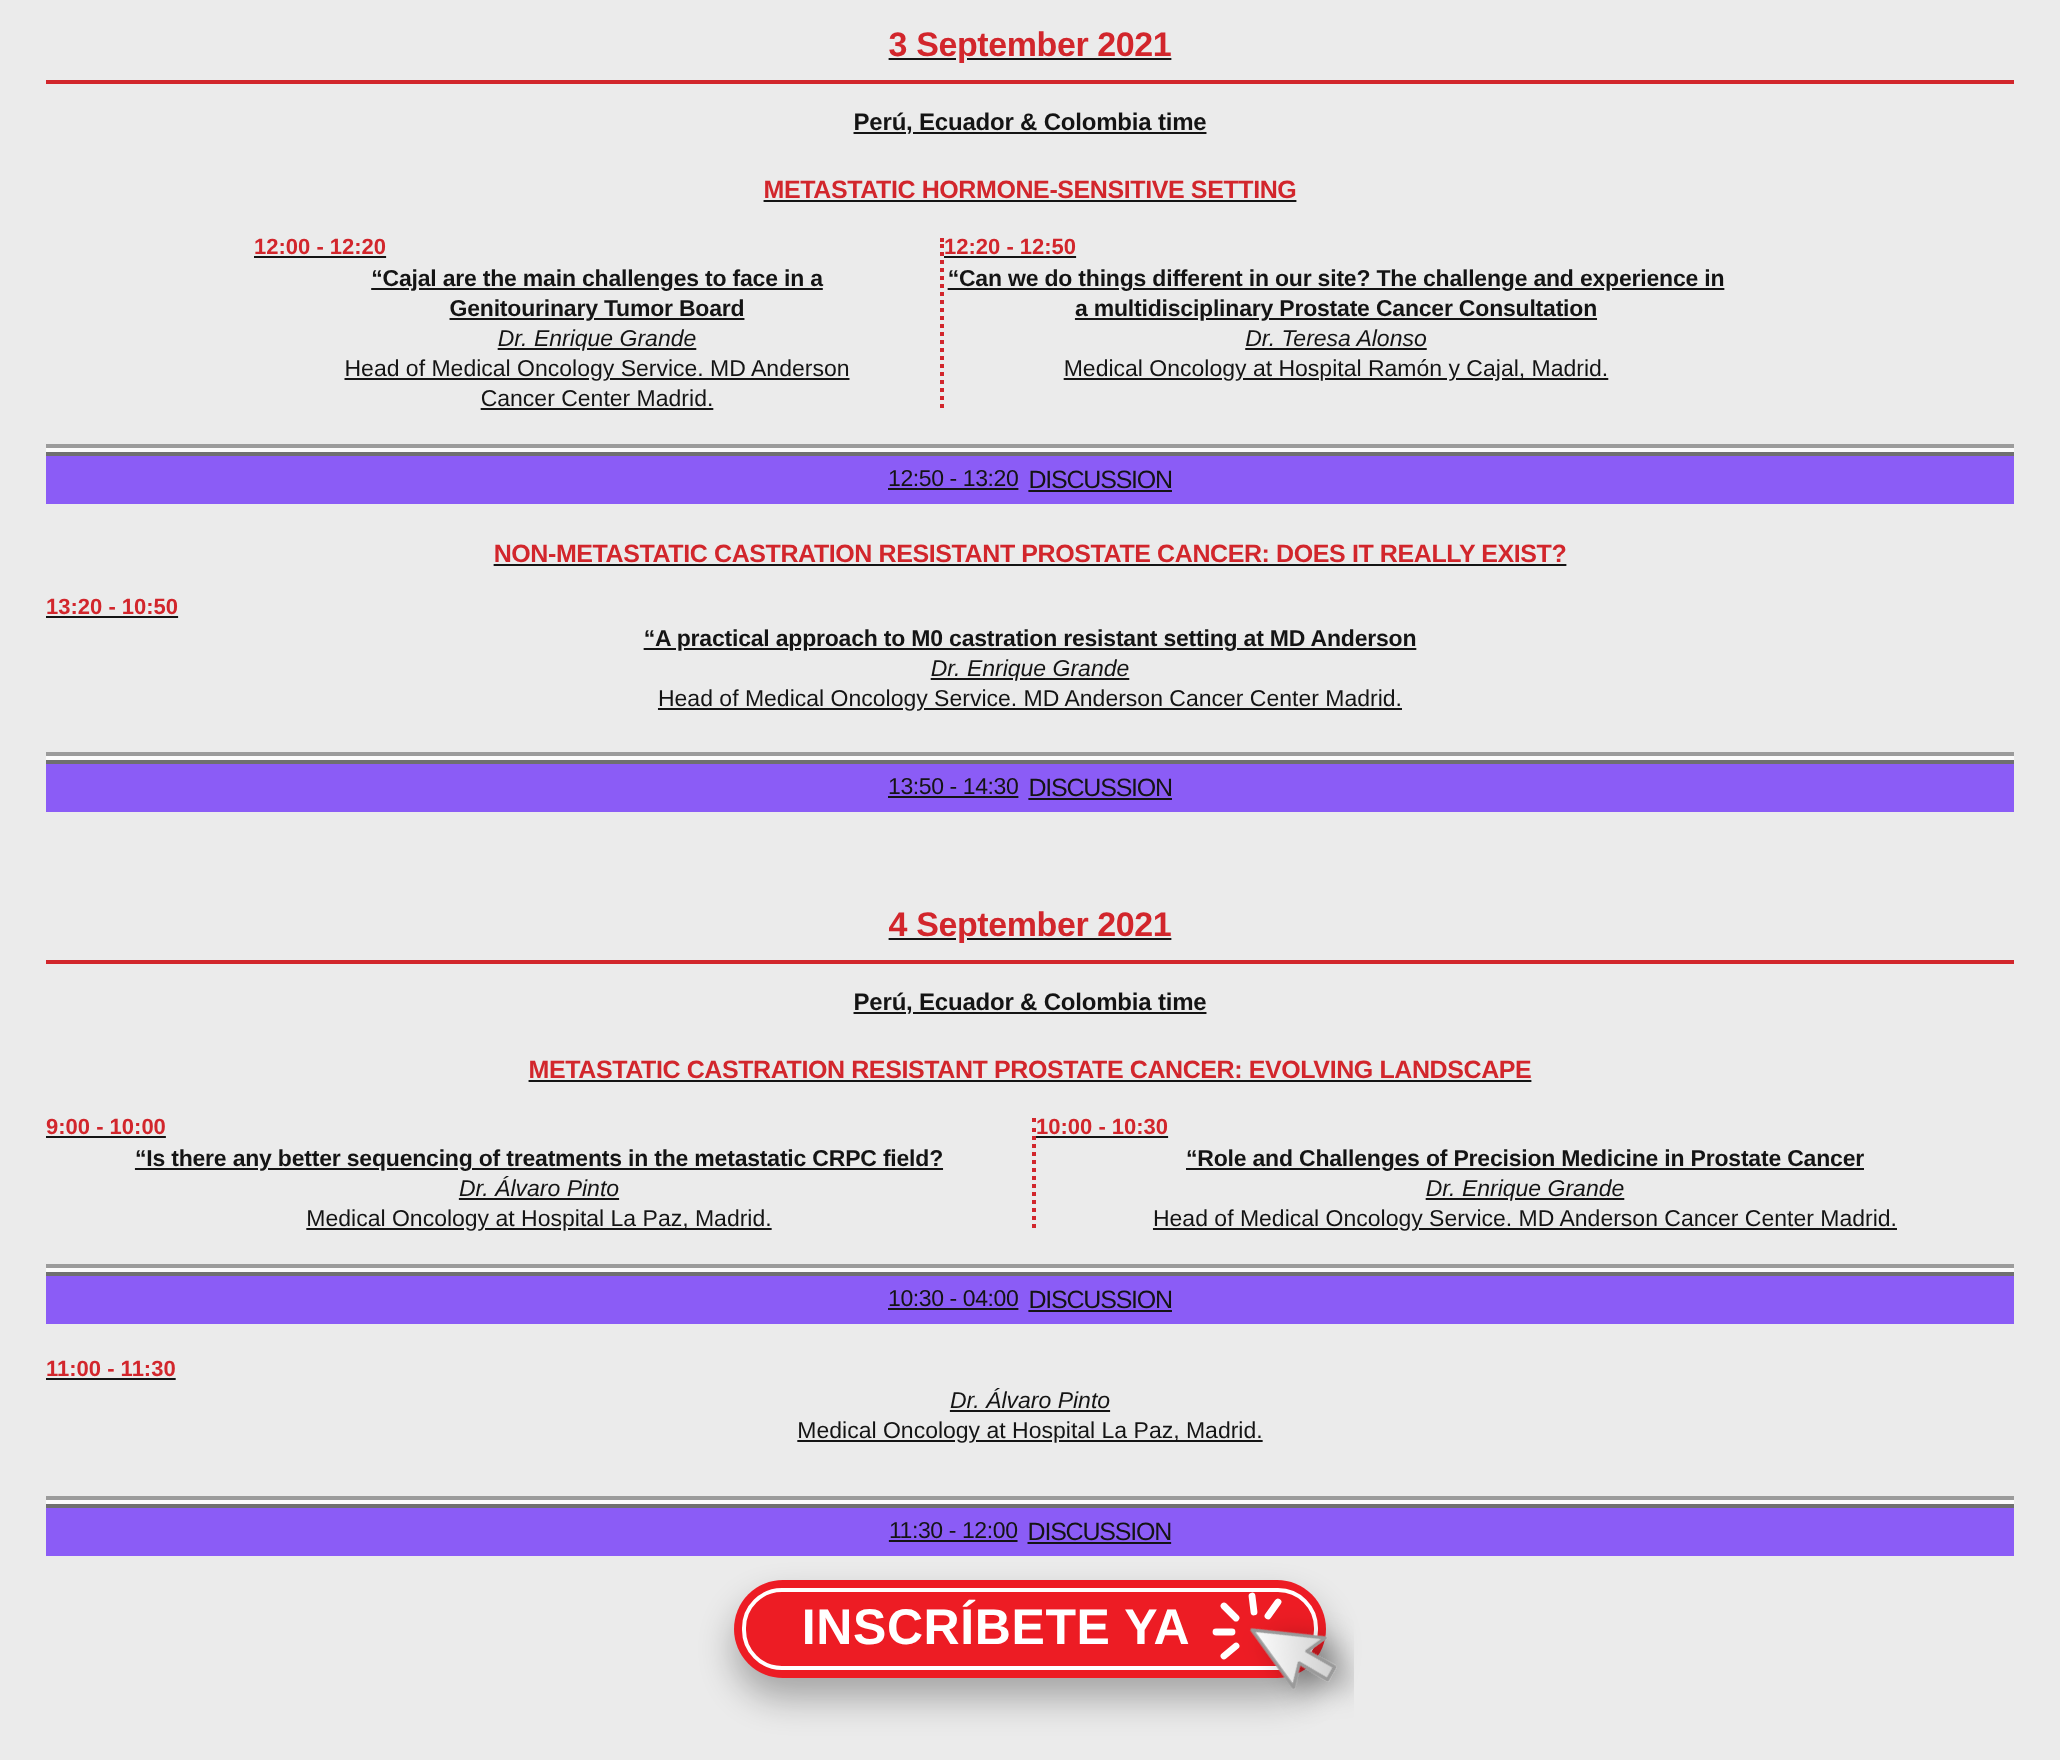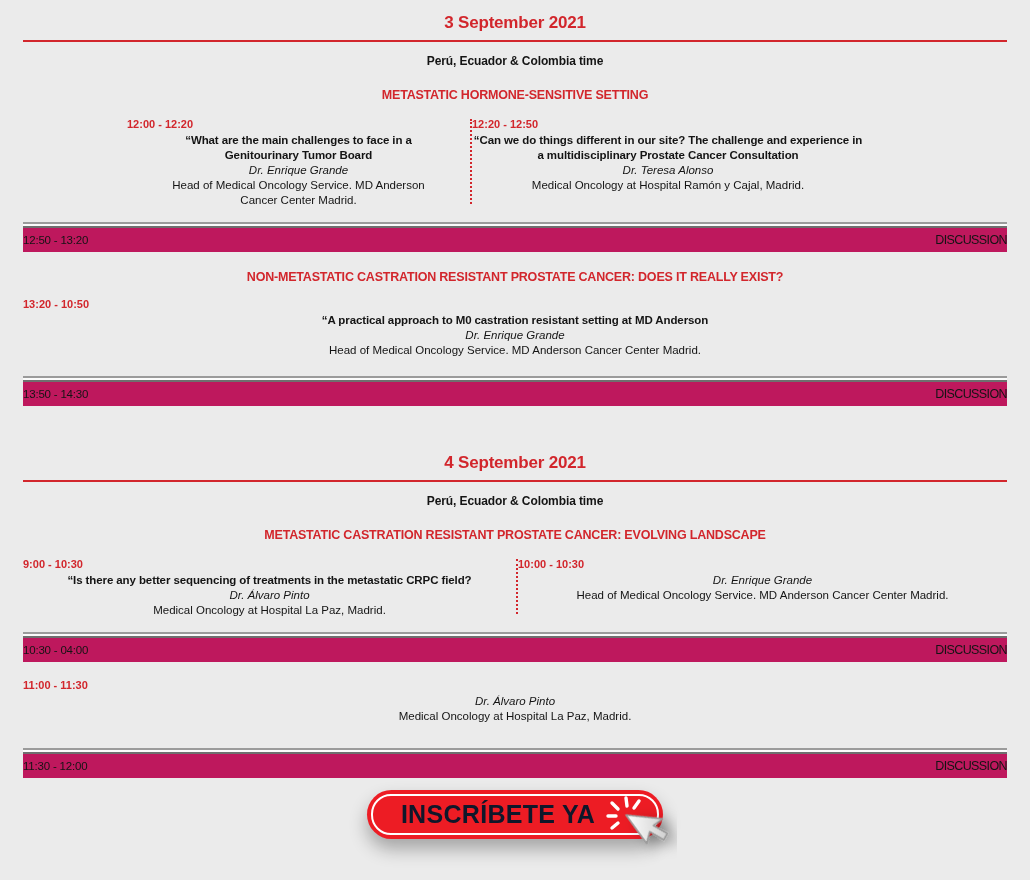--- a/index.html
+++ b/index.html
@@ -9,21 +9,21 @@
     --bg:#ebebeb;
   }
   *{box-sizing:border-box;}
   html,body{margin:0;padding:0;}
   body{
     width:1030px;height:880px;overflow:hidden;
     background:var(--bg);
     font-family:"Liberation Sans", sans-serif;
     color:var(--ink);
   }
-  .wrap{padding:12px 23px 0;}
+  .wrap{padding:12px 23px 0;text-decoration:underline;}
 
   .date-title{text-align:center;color:var(--red);font-size:17px;line-height:22px;font-weight:700;letter-spacing:-0.2px;}
   .red-rule{height:2px;background:var(--red);margin-top:6px;}
   .tz{text-align:center;font-weight:700;font-size:12px;line-height:14px;margin-top:12px;letter-spacing:-0.1px;}
   .section-heading{text-align:center;color:var(--red);font-weight:700;font-size:12.5px;line-height:15px;margin-top:20px;letter-spacing:-0.2px;}
 
   .cols{display:flex;margin-top:14px;align-items:stretch;}
   .d1-left{width:447px;padding-left:104px;}
   .d1-right{width:392px;}
   .d2-left{width:494px;}
@@ -36,60 +36,60 @@
   .s-aff{font-size:11.5px;line-height:15px;text-align:center;margin:0 auto;}
   .mw300{max-width:300px;} .mw290{max-width:290px;} .mw440{max-width:440px;}
 
   .single{margin-top:12px;}
   .single2{margin-top:16px;}
 
   .disc{margin-top:14px;}
   .disc .dl1{height:2px;background:#9b9b9b;}
   .disc .dl2{height:2px;background:#fbfbfb;}
   .disc .dl3{height:2px;background:#6f6f6f;}
-  .disc .dbody{background:#be185d;height:24px;display:flex;align-items:center;justify-content:space-between;gap:5px;}
+  .disc .dbody{background:#8b5cf6;height:24px;display:flex;align-items:center;justify-content:center;gap:5px;}
   .disc .dtime{font-size:11.5px;letter-spacing:-0.2px;}
   .disc .dlabel{font-size:12.5px;letter-spacing:-0.6px;}
   .disc2{margin-top:18px;}
   .disc4{margin-top:24px;}
 
   .day2{margin-top:46px;}
   .head2{margin-top:18px;}
 
   .cta-row{display:flex;justify-content:center;margin-top:12px;}
   .cta{
     position:relative;width:296px;height:49px;
     background:var(--btn-red);border-radius:25px;border:none;cursor:pointer;
     box-shadow:0 10px 18px rgba(0,0,0,0.30);
   }
   .cta-inner{
     position:absolute;inset:4px;border:2px solid #ffffff;border-radius:20px;
     display:flex;align-items:center;justify-content:center;
   }
   .cta-label{
-    color:#0f172a;font-weight:700;font-size:25px;letter-spacing:0.3px;
+    color:#ffffff;font-weight:700;font-size:25px;letter-spacing:0.3px;
     padding-right:34px;font-family:"Liberation Sans", sans-serif;
   }
   .click-icon{position:absolute;right:-14px;top:2px;pointer-events:none;}
 </style>
 </head>
 <body>
 
 <div class="wrap">
 
   <div>
     <div class="date-title">3 September 2021</div>
     <div class="red-rule"></div>
     <div class="tz">Perú, Ecuador &amp; Colombia time</div>
     <div class="section-heading">METASTATIC HORMONE-SENSITIVE SETTING</div>
 
     <div class="cols">
       <div class="d1-left">
         <div class="s-time">12:00 - 12:20</div>
-        <div class="s-title mw300">“What are the main challenges to face in a Genitourinary Tumor Board</div>
+        <div class="s-title mw300">“Cajal are the main challenges to face in a Genitourinary Tumor Board</div>
         <div class="s-speaker">Dr. Enrique Grande</div>
         <div class="s-aff mw290">Head of Medical Oncology Service. MD Anderson Cancer Center Madrid.</div>
       </div>
       <div class="vdots"></div>
       <div class="d1-right">
         <div class="s-time">12:20 - 12:50</div>
         <div class="s-title">“Can we do things different in our site? The challenge and experience in a multidisciplinary Prostate Cancer Consultation</div>
         <div class="s-speaker">Dr. Teresa Alonso</div>
         <div class="s-aff">Medical Oncology at Hospital Ramón y Cajal, Madrid.</div>
       </div>
@@ -126,28 +126,29 @@
   </div>
 
   <div class="day2">
     <div class="date-title">4 September 2021</div>
     <div class="red-rule"></div>
     <div class="tz">Perú, Ecuador &amp; Colombia time</div>
     <div class="section-heading">METASTATIC CASTRATION RESISTANT PROSTATE CANCER: EVOLVING LANDSCAPE</div>
 
     <div class="cols">
       <div class="d2-left">
-        <div class="s-time">9:00 - 10:30</div>
+        <div class="s-time">9:00 - 10:00</div>
         <div class="s-title">“Is there any better sequencing of treatments in the metastatic CRPC field?</div>
         <div class="s-speaker">Dr. Álvaro Pinto</div>
         <div class="s-aff">Medical Oncology at Hospital La Paz, Madrid.</div>
       </div>
       <div class="vdots"></div>
       <div class="d2-right">
         <div class="s-time">10:00 - 10:30</div>
+        <div class="s-title mw440">“Role and Challenges of Precision Medicine in Prostate Cancer</div>
         <div class="s-speaker">Dr. Enrique Grande</div>
         <div class="s-aff">Head of Medical Oncology Service. MD Anderson Cancer Center Madrid.</div>
       </div>
     </div>
 
     <div class="disc">
       <div class="dl1"></div>
       <div class="dl2"></div>
       <div class="dl3"></div>
       <div class="dbody">

